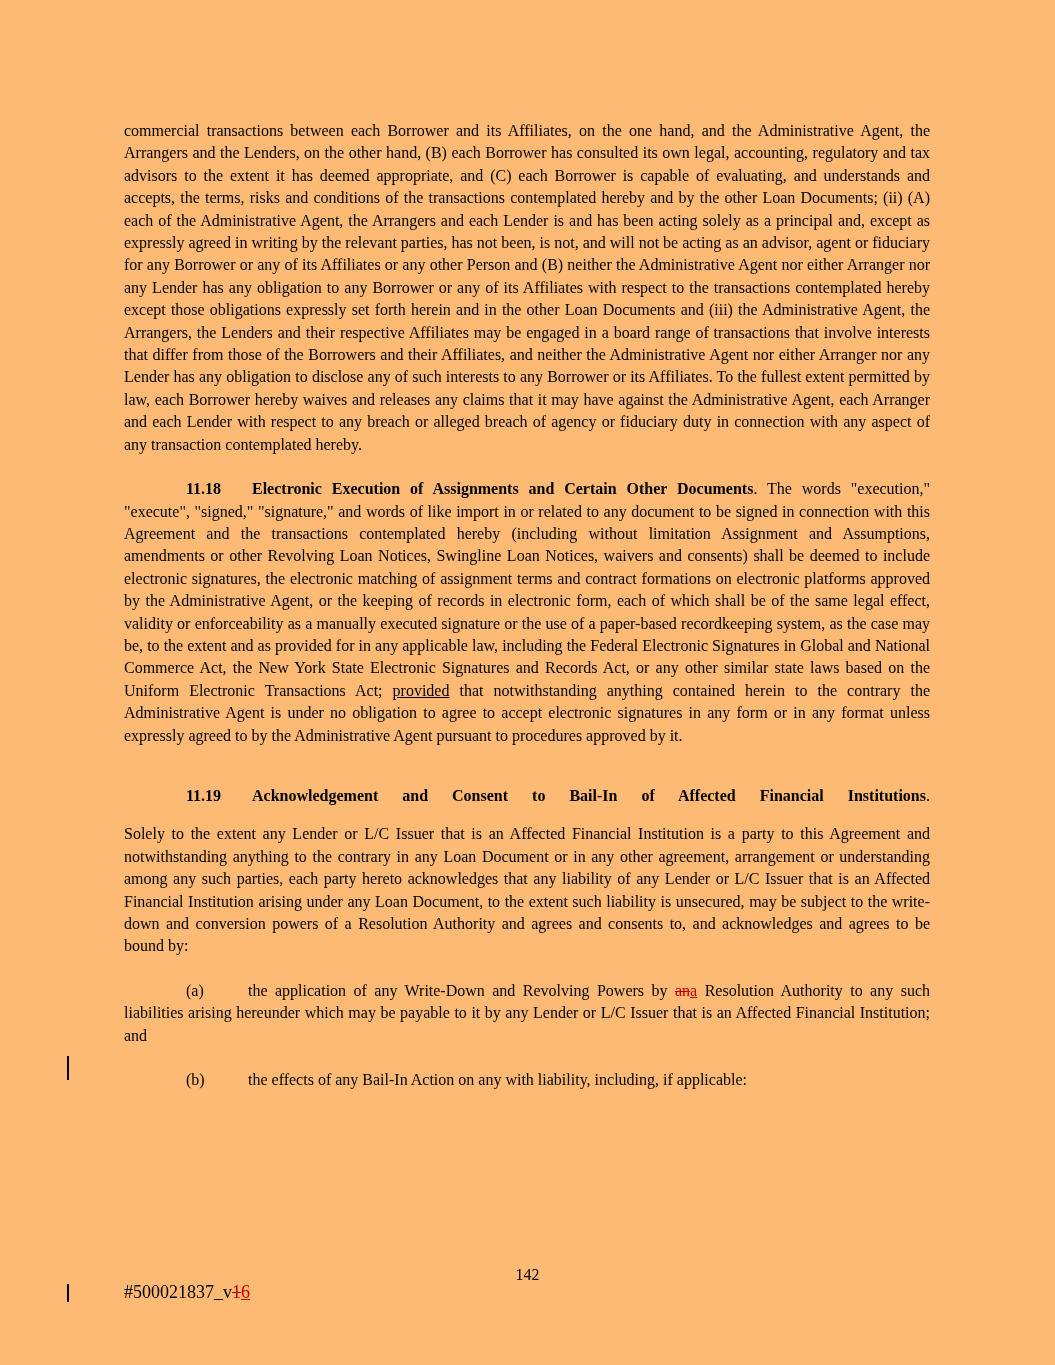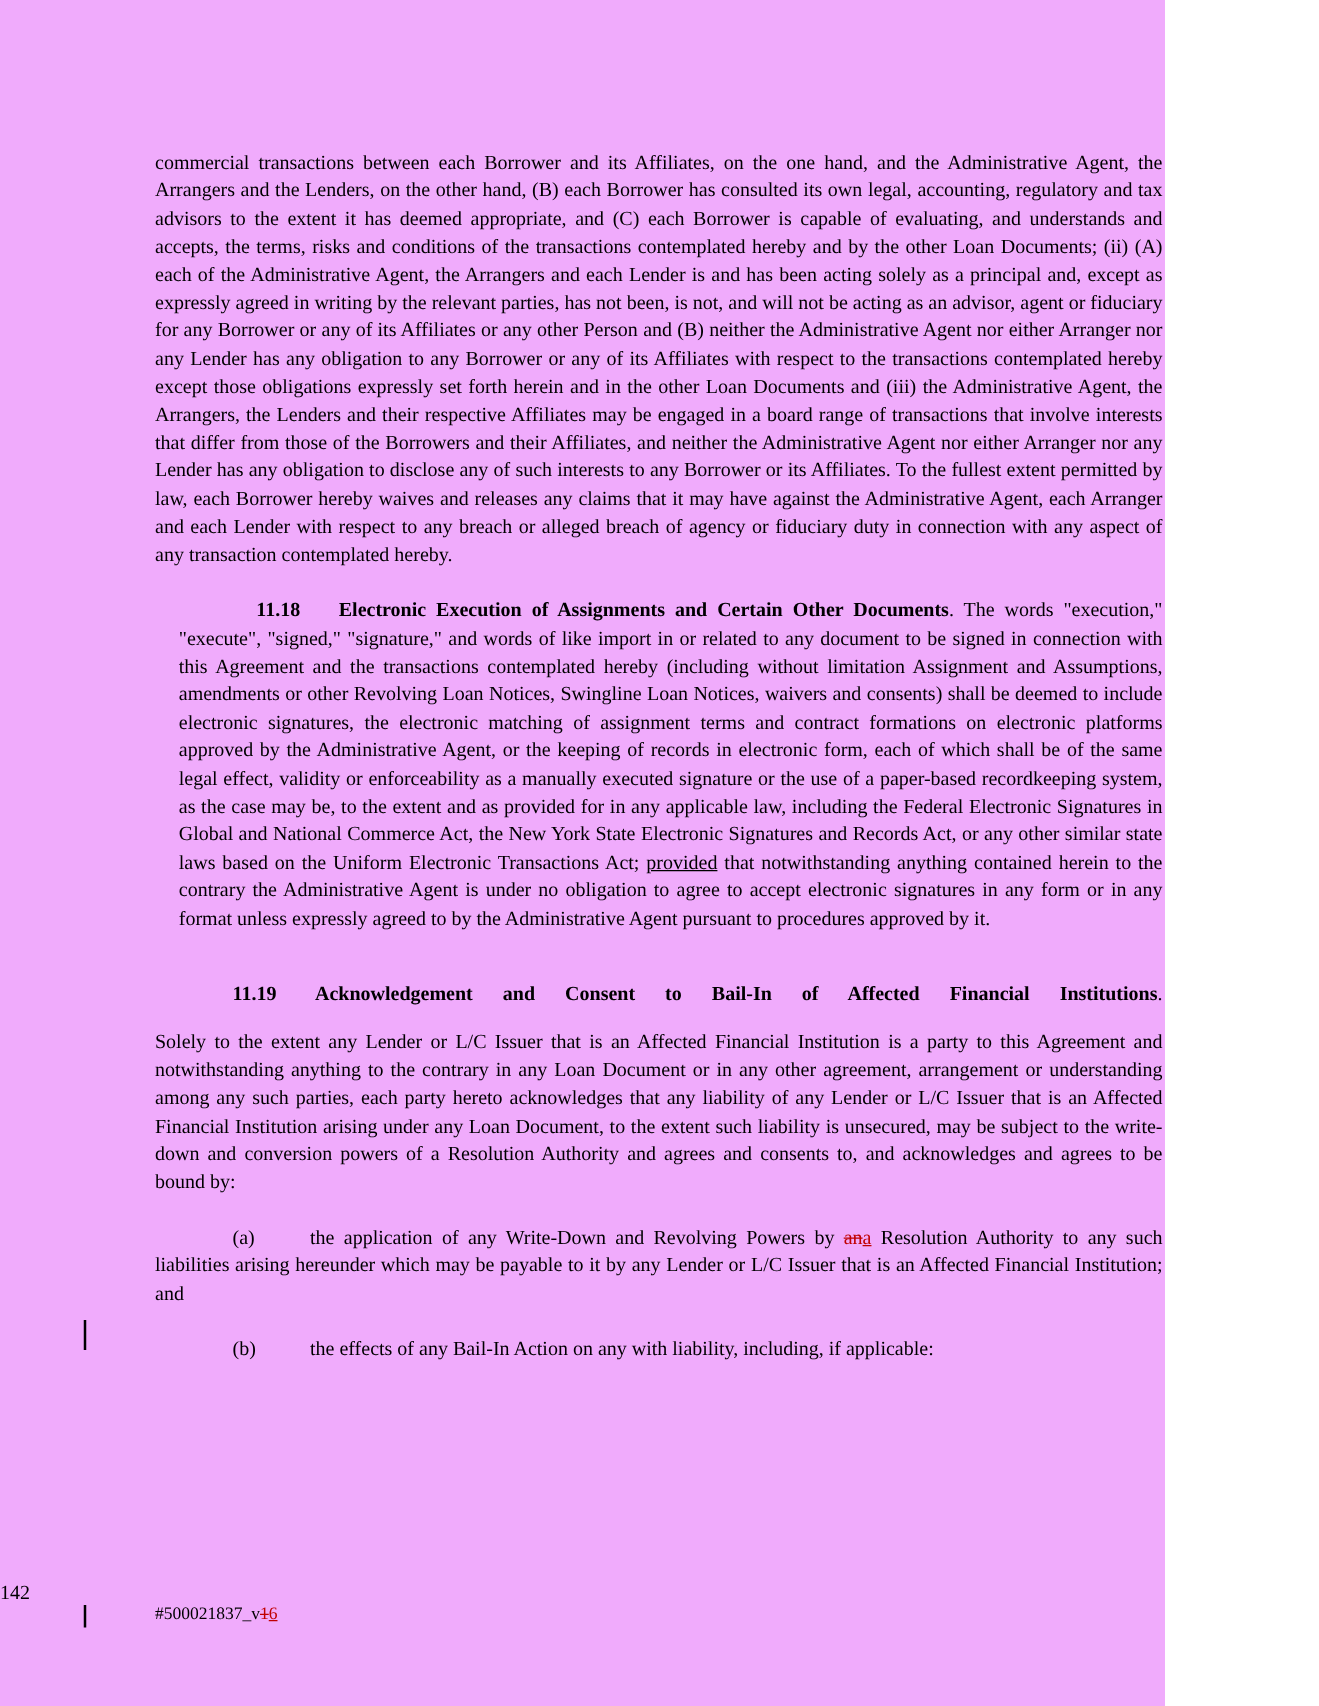--- a/index.html
+++ b/index.html
@@ -2,42 +2,42 @@
 <html><head>
 <meta charset="utf-8">
 <style>
   html, body {
     margin: 0;
     padding: 0;
     background: #ffffff;
   }
   .page {
     position: relative;
-    width: 932px;
+    width: 1055px;
     height: 1365px;
-    background: #f0abfc;
+    background: #fdba74;
     font-family: "Liberation Serif", serif;
     font-size: 16px;
     line-height: 22.4px;
     color: #000000;
     overflow: hidden;
   }
   .content {
     position: absolute;
     left: 124px;
     top: 120px;
     width: 806px;
     text-align: justify;
   }
   .para {
     margin: 22px 0 0 0;
     text-align: justify;
   }
   .para.first { margin-top: 0; }
-  .section { text-indent: 62px; margin-left: 19px; }
+  .section { text-indent: 62px; }
   .item { text-indent: 62px; }
   .item-i { text-indent: 166px; }
   .heading-line {
     margin-top: 38px;
     text-indent: 62px;
     text-align: justify;
     text-align-last: justify;
   }
   .s1119-body { margin: 0; text-align: justify; }
   .bold { font-weight: bold; }
@@ -61,27 +61,28 @@
   }
   .ins {
     color: #c00000;
     text-decoration: underline;
   }
   .page-number {
     position: absolute;
     top: 1264px;
     left: 0;
     width: 100%;
+    text-align: center;
     font-size: 16px;
   }
   .footer-doc {
     position: absolute;
     top: 1284px;
     left: 124px;
-    font-size: 14px;
+    font-size: 18px;
     line-height: 16px;
   }
   .change-bar {
     position: absolute;
     left: 67px;
     width: 2px;
     background: #000000;
   }
   .change-bar-a { top: 1056px; height: 24px; }
   .change-bar-footer { top: 1284px; height: 18px; }

